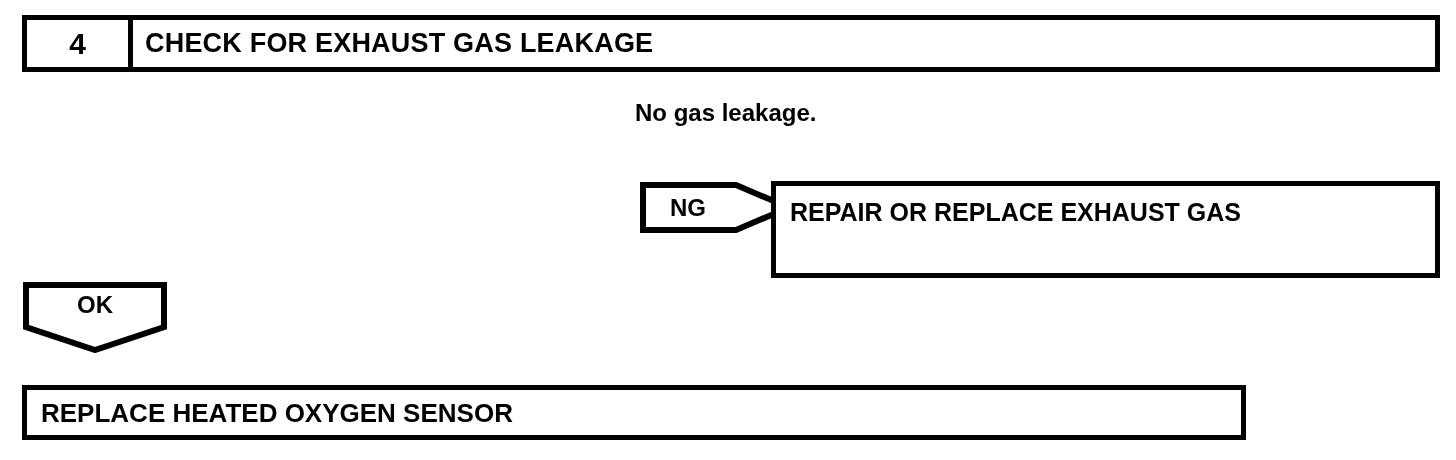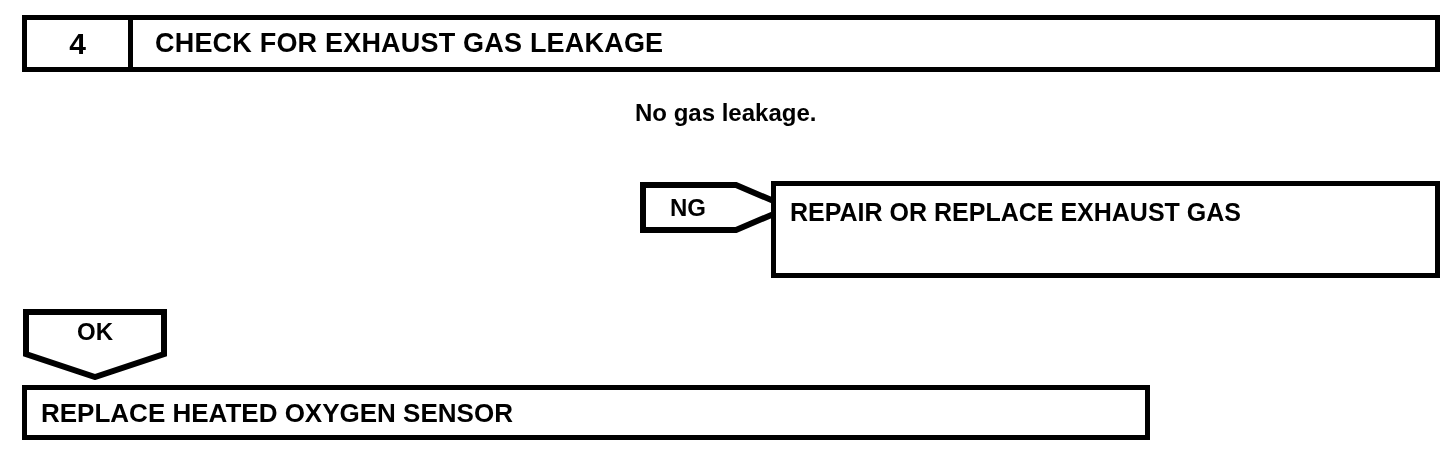--- a/index.html
+++ b/index.html
@@ -44,21 +44,21 @@
     font-size: 30px;
     font-weight: bold;
     letter-spacing: 0px;
     line-height: 1;
   }
   .step-title {
     box-sizing: border-box;
     flex: 1 1 auto;
     display: flex;
     align-items: center;
-    padding-left: 22px;
+    padding-left: 12px;
     font-size: 27px;
     font-weight: bold;
     letter-spacing: 0.2px;
     line-height: 1;
     white-space: nowrap;
   }
 
   
   .result-note {
     position: absolute;
@@ -124,21 +124,20 @@
     white-space: nowrap;
   }
 
   
   .ok-arrow {
     position: absolute;
     left: 23px;
     top: 282px;
     width: 144px;
     height: 71px;
-    margin-top: 27px;
   }
   .ok-arrow svg {
     display: block;
     width: 144px;
     height: 71px;
   }
   .ok-arrow .arrow-label {
     position: absolute;
     left: 0;
     top: 0;
@@ -150,21 +149,21 @@
     font-size: 24px;
     font-weight: bold;
     line-height: 1;
   }
 
   
   .final-box {
     position: absolute;
     left: 22px;
     top: 385px;
-    width: 1128px;  
+    width: 1224px;  
     height: 55px;   
     box-sizing: border-box;
     border: 5px solid #000000;
     background: #ffffff;
     display: flex;
     align-items: center;
     padding-left: 14px;
     font-size: 26px;
     font-weight: bold;
     line-height: 1;

